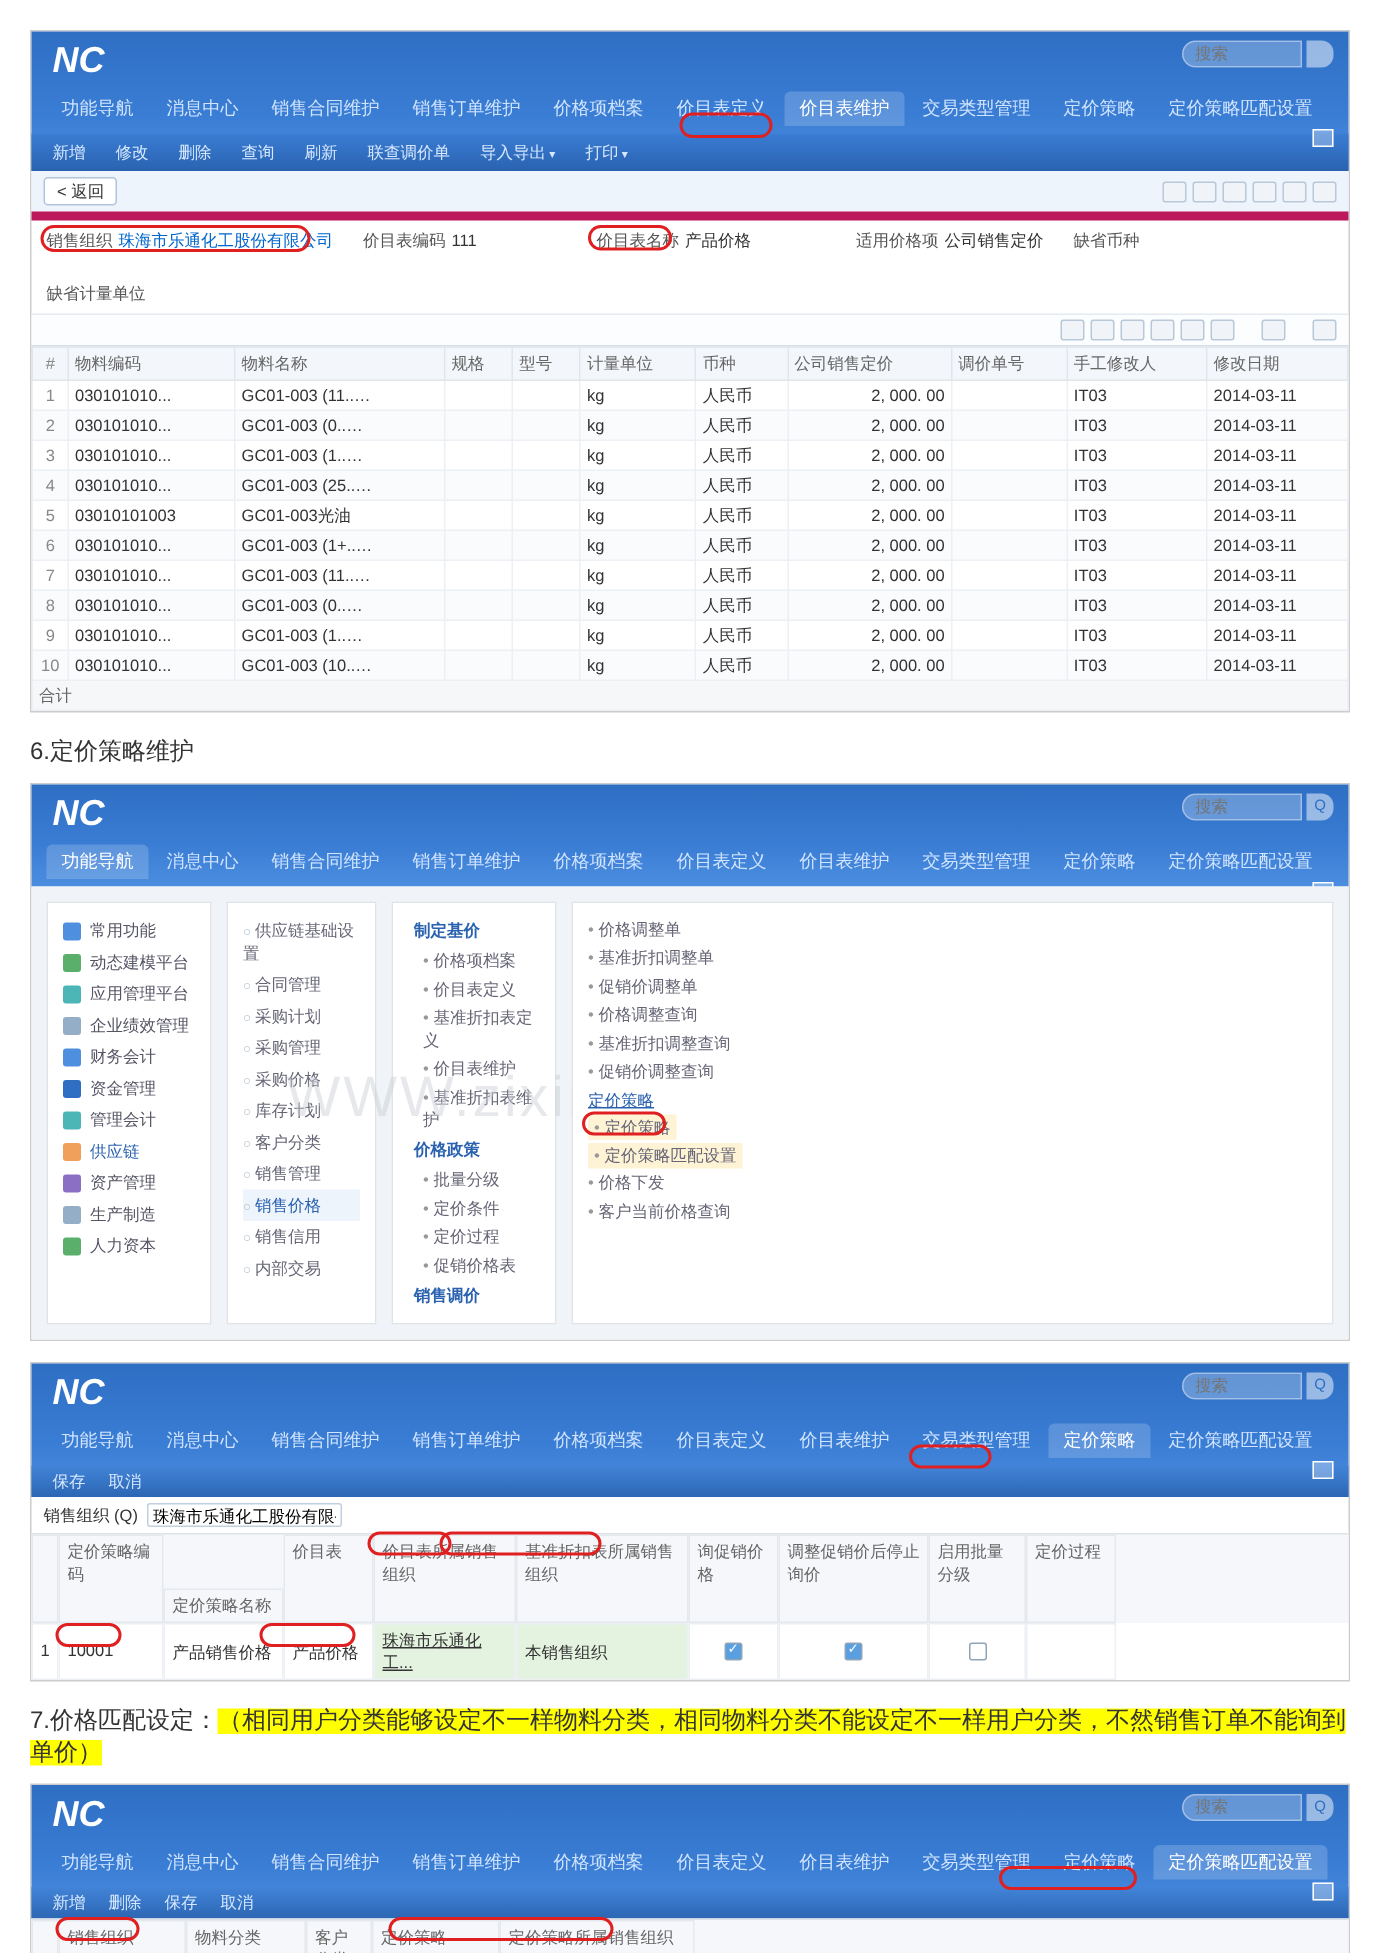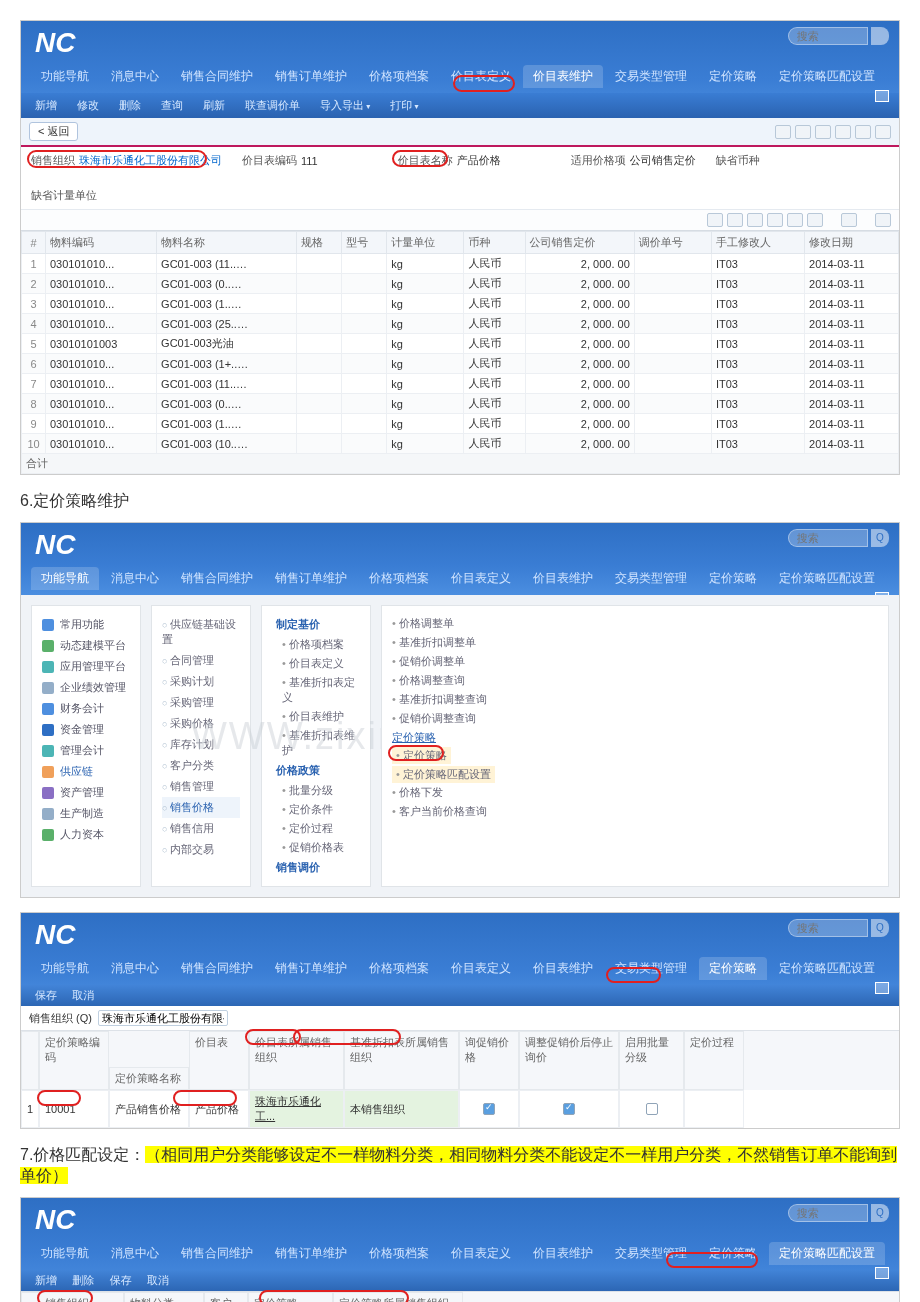--- a/index.html
+++ b/index.html
@@ -2,38 +2,38 @@
 <html><head>
   <meta charset="utf-8">
   <style>
     * { margin: 0; padding: 0; box-sizing: border-box; }
     body { font-family: "Microsoft YaHei", Arial, sans-serif; font-size: 12px; background: #fff; color: #333; }
     
     .page-container { width: 920px; margin: 0 auto; padding: 20px; }
     
     
     .nc-header { background: linear-gradient(180deg, #2e6fc4 0%, #3a7dd4 60%, #4b8ee0 100%); color: #fff; position: relative; }
-    .nc-logo { font-size: 28px; font-weight: bold; font-style: italic; padding: 6px 14px; display: inline-block; }
+    .nc-logo { font-size: 24px; font-weight: bold; font-style: italic; padding: 6px 14px; display: inline-block; }
     .nc-search { position: absolute; right: 10px; top: 6px; }
     .nc-search input { background: rgba(255,255,255,0.25); border: 1px solid rgba(255,255,255,0.4); border-radius: 10px 0 0 10px; padding: 2px 8px; width: 80px; color: #fff; height: 18px; font-size: 11px; }
     .nc-search-btn { display: inline-block; vertical-align: top; width: 18px; height: 18px; background: rgba(255,255,255,0.5); border-radius: 0 8px 8px 0; text-align: center; line-height: 18px; color: #2e6fc4; font-size: 10px; }
     
     .nc-tabs { display: flex; padding: 0 10px; height: 28px; align-items: center; gap: 2px; flex-wrap: wrap; }
     .nc-tab { padding: 3px 10px; color: #d0e4ff; cursor: pointer; font-size: 12px; white-space: nowrap; }
     .nc-tab.active { background: rgba(255,255,255,0.18); border-radius: 4px 4px 0 0; color: #fff; }
     .nc-restore { margin-left: auto; width: 14px; height: 12px; border: 1px solid #fff; background: rgba(255,255,255,0.3); cursor: pointer; }
     .red-ellipse { border: 2px solid #e02020; border-radius: 10px; position: absolute; pointer-events: none; }
     
     
     .sec1 { border: 1px solid #ccc; position: relative; }
     .sec1-toolbar { background: linear-gradient(180deg, #3a7dd4 0%, #2a62b0 100%); padding: 3px 8px; display: flex; gap: 8px; flex-wrap: wrap; align-items: center; }
     .tb-btn { color: #d6e8ff; padding: 2px 6px; cursor: pointer; font-size: 11px; }
     .tb-btn.dropdown::after { content: " ▾"; font-size: 8px; }
     
-    .sec1-back-row { background: #eef4fb; padding: 4px 8px; display: flex; align-items: center; border-bottom: 2px solid #be185d; }
+    .sec1-back-row { background: #eef4fb; padding: 4px 8px; display: flex; align-items: center; border-bottom: 6px solid #be185d; }
     .back-btn { border: 1px solid #b0c4de; border-radius: 3px; padding: 1px 8px; background: #fff; cursor: pointer; font-size: 11px; }
     .icon-row { margin-left: auto; display: flex; gap: 4px; }
     .sm-icon { width: 16px; height: 14px; border: 1px solid #b8c8d8; border-radius: 2px; background: #f0f4f8; display: inline-block; cursor: pointer; }
     
     .sec1-form { padding: 6px 10px; display: flex; flex-wrap: wrap; gap: 20px; position: relative; }
     .form-field { display: inline-flex; align-items: center; gap: 4px; position: relative; font-size: 11px; }
     .form-field label { color: #555; white-space: nowrap; }
     .form-field .val { color: #333; }
     
     .sec1-icons2 { display: flex; justify-content: flex-end; gap: 4px; padding: 3px 8px; background: #fcfdfe; border-top: 1px solid #e5eaf0; border-bottom: 1px solid #d6dce3; }

